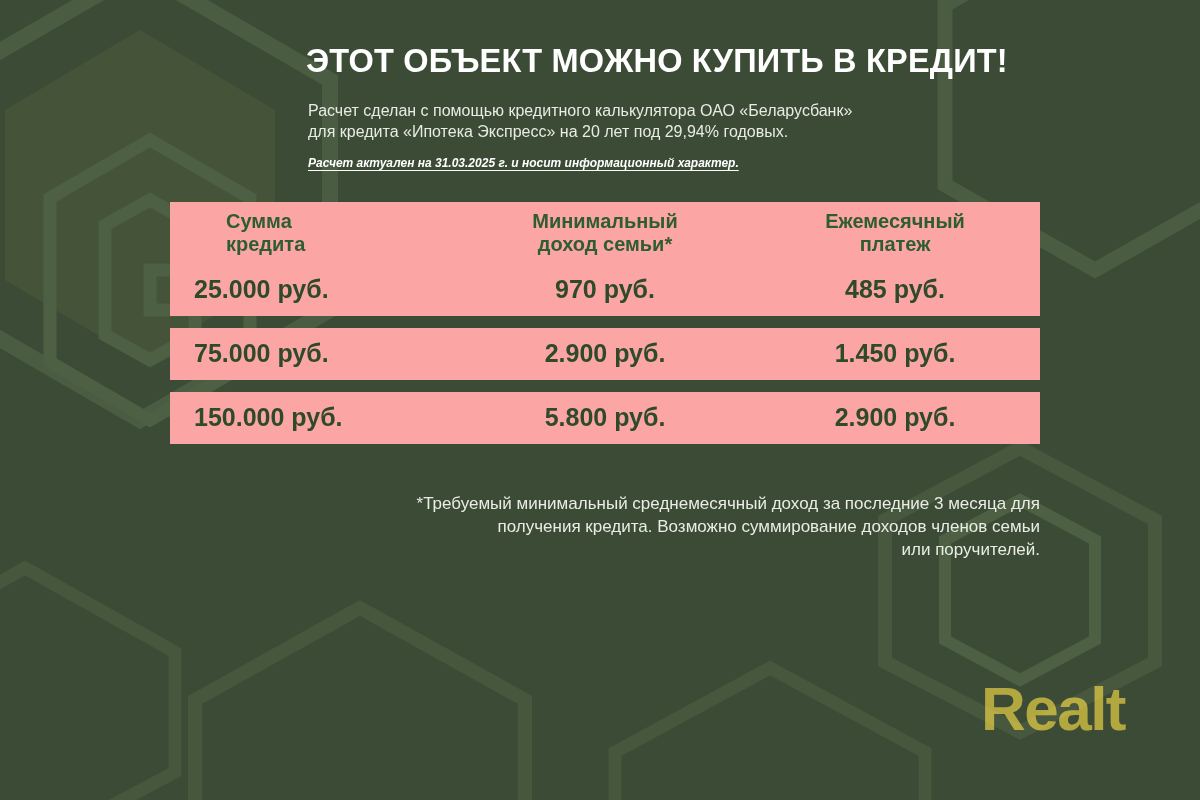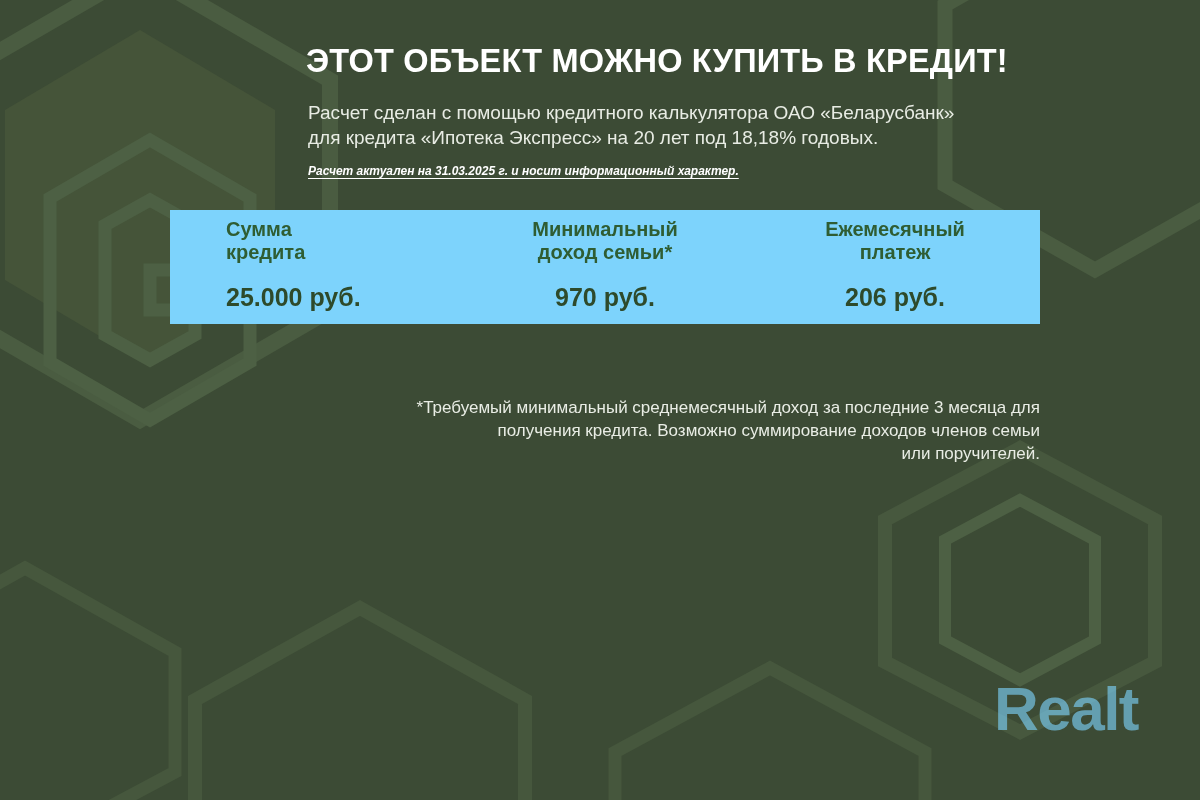--- a/index.html
+++ b/index.html
@@ -44,21 +44,21 @@
     font-weight: bold;
     letter-spacing: 0.2px;
     line-height: 1.1;
     margin: 0 0 20px 0;
     padding-left: 136px;
     white-space: nowrap;
   }
 
   .subtext {
     color: #e8ece4;
-    font-size: 19px;
+    font-size: 16px;
     line-height: 1.32;
     margin: 0 0 14px 0;
     padding-left: 138px;
   }
   .subtext .line { display: block; }
 
   .note {
     color: #ffffff;
     font-size: 12px;
     font-style: italic;
@@ -77,31 +77,31 @@
     table-layout: fixed;
   }
   .table td, .table th {
     padding: 0;
     margin: 0;
   }
   .row {
     height: 52px;
   }
   .row.header { height: 62px; }
-  .row.white { background: #7dd3fc; }
+  .row.white { background: #fca5a5; }
 
   .cell {
     font-size: 25px;
     font-weight: bold;
     color: #2e4a2b;
     text-align: center;
     vertical-align: middle;
     white-space: nowrap;
   }
-  .cell.col1 { width: 300px; text-align: left; padding-left: 56px; }
+  .cell.col1 { width: 300px; text-align: left; padding-left: 24px; }
   .cell.col2 { width: 300px; }
   .cell.col3 { width: 270px; }
 
   .hcell {
     font-size: 20px;
     font-weight: bold;
     color: #2f5d33;
     line-height: 1.16;
     vertical-align: middle;
     text-align: center;
@@ -118,26 +118,26 @@
     font-size: 17px;
     line-height: 1.36;
     padding-left: 0px;
     text-align: right;
   }
   .footnote .line { display: block; }
 
   
   .logo {
     position: absolute;
-    right: 62px;
+    right: 75px;
     bottom: 56px;
     font-size: 62px;
     font-weight: bold;
     letter-spacing: -1.5px;
-    color: #7dd3fc;
+    color: #fde047;
     opacity: 0.62;
     z-index: 6;
     font-family: "Liberation Sans", sans-serif;
   }
 </style>
 </head>
 <body>
 
 <div class="bg-decor">
 
@@ -183,21 +183,21 @@
     </svg>
   </div>
 </div>
 
 <div class="content">
 
   <h1 class="headline">ЭТОТ ОБЪЕКТ МОЖНО КУПИТЬ В КРЕДИТ!</h1>
 
   <p class="subtext">
     <span class="line">Расчет сделан с помощью кредитного калькулятора ОАО «Беларусбанк»</span>
-    <span class="line">для кредита «Ипотека Экспресс» на 20 лет под 18,18% годовых.</span>
+    <span class="line">для кредита «Ипотека Экспресс» на 20 лет под 29,94% годовых.</span>
   </p>
 
   <p class="note">Расчет актуален на 31.03.2025 г. и носит информационный характер.</p>
 
   <table class="table">
     <tbody>
       <tr class="row header white">
         <th class="hcell col1">
           <span class="l">Сумма</span>
           <span class="l">кредита</span>
@@ -208,38 +208,48 @@
         </th>
         <th class="hcell col3">
           <span class="l">Ежемесячный</span>
           <span class="l">платеж</span>
         </th>
       </tr>
 
       <tr class="row white">
         <td class="cell col1">25.000 руб.</td>
         <td class="cell col2">970 руб.</td>
-        <td class="cell col3">206 руб.</td>
-      </tr>
-      <tr class="row-gap">
-          <td colspan="3"></td>
-        </tr>
-
-      <tr class="row-gap">
-          <td colspan="3"></td>
-        </tr>
-
-      <tr class="row-gap">
-          <td colspan="3"></td>
-        </tr>
-
-      <tr class="row-gap">
-          <td colspan="3"></td>
-        </tr>
-
+        <td class="cell col3">485 руб.</td>
+      </tr>
+      <tr class="row-gap">
+          <td colspan="3"></td>
+        </tr>
+
+      <tr class="row-gap">
+          <td colspan="3"></td>
+        </tr>
+
+      <tr class="row white">
+        <td class="cell col1">75.000 руб.</td>
+        <td class="cell col2">2.900 руб.</td>
+        <td class="cell col3">1.450 руб.</td>
+      </tr>
+      <tr class="row-gap">
+          <td colspan="3"></td>
+        </tr>
+
+      <tr class="row-gap">
+          <td colspan="3"></td>
+        </tr>
+
+      <tr class="row white">
+        <td class="cell col1">150.000 руб.</td>
+        <td class="cell col2">5.800 руб.</td>
+        <td class="cell col3">2.900 руб.</td>
+      </tr>
       <tr class="row-gap">
           <td colspan="3"></td>
         </tr>
 
     </tbody>
   </table>
 
   <div class="footnote">
     <span class="line">*Требуемый минимальный среднемесячный доход за последние 3 месяца для</span>
     <span class="line">получения кредита. Возможно суммирование доходов членов семьи</span>

